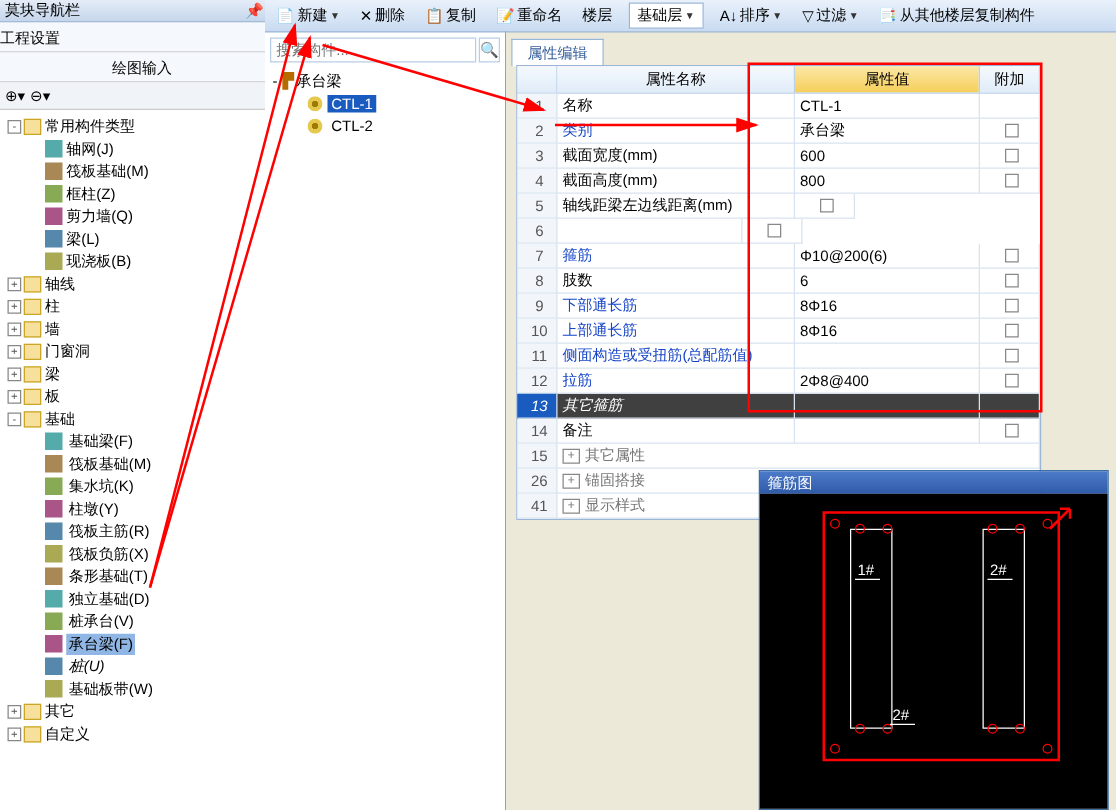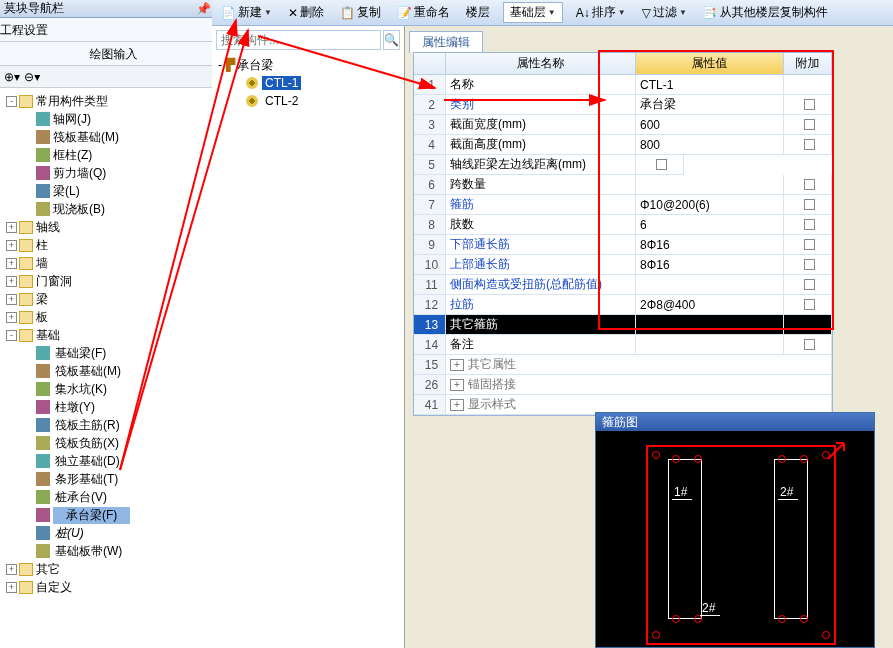--- a/index.html
+++ b/index.html
@@ -47,29 +47,29 @@
 .ph-val { width: 148px; background: linear-gradient(#fbe7a6,#f6cf5a)!important; }
 .ph-ext { width: 48px; }
 .prop-row { display: flex; height: 20px; }
 .prop-row div { border-right: 1px solid #d8e3f0; border-bottom: 1px solid #d8e3f0; display: flex; align-items: center; padding-left: 4px; }
 .pr-num { width: 32px; justify-content: center; background: #f2f6fb; color: #555; padding-left: 0; }
 .pr-name { width: 190px; }
 .pr-val { width: 148px; }
 .pr-ext { width: 48px; justify-content: center; padding-left: 0; }
 .cb { width: 11px; height: 11px; border: 1px solid #888; background: #fff; }
 .link { color: #1645c8; }
-.row-sel { background: #000000; color: #fff; }
+.row-sel { background: #404040; color: #fff; font-style: italic; }
 .row-sel .pr-num { background: #1a5bbf; color: #fff; }
 .exp-cell { width: 14px; height: 12px; border: 1px solid #888; text-align: center; line-height: 9px; font-size: 10px; margin-right: 4px; }
 
 
 .redbox { position: absolute; border: 2px solid #f00; pointer-events: none; }
 
 
-.diag-wrap { position: absolute; right: 18px; bottom: 0; width: 280px; height: 236px; border: 1px solid #3b6ea5; }
+.diag-wrap { position: absolute; right: 6px; bottom: 0; width: 280px; height: 272px; border: 1px solid #3b6ea5; }
 .diag-title { height: 18px; background: linear-gradient(#4d7bc9,#2f5aa8); color: #fff; padding-left: 6px; display: flex; align-items: center; }
 .diag-body { background: #000; height: calc(100% - 18px); position: relative; }
 .rect-out { position: absolute; border: 2px solid #f00; }
 .rect-in { position: absolute; border: 1px solid #fff; }
 .dot { position: absolute; width: 8px; height: 8px; border: 1px solid #f00; border-radius: 50%; }
 .dlbl { position: absolute; color: #fff; font-size: 12px; }
 .dlbl:before { content: ""; position: absolute; width: 20px; height: 1px; background: #fff; top: 14px; left: -2px; }
 
 
 .arrows { position: absolute; left: 0; top: 0; width: 893px; height: 648px; pointer-events: none; z-index: 10; }
@@ -222,34 +222,34 @@
         </div>
         <div class="tree-row indent2">
           <span class="ico" style="background:#58a;"></span>
           <span class="" style="padding:0 2px;">筏板主筋(R)</span>
         </div>
         <div class="tree-row indent2">
           <span class="ico" style="background:#aa5;"></span>
           <span class="" style="padding:0 2px;">筏板负筋(X)</span>
         </div>
         <div class="tree-row indent2">
+          <span class="ico" style="background:#a85;"></span>
+          <span class="" style="padding:0 2px;">条形基础(T)</span>
+        </div>
+        <div class="tree-row indent2">
           <span class="ico" style="background:#5aa;"></span>
           <span class="" style="padding:0 2px;">独立基础(D)</span>
         </div>
         <div class="tree-row indent2">
-          <span class="ico" style="background:#a85;"></span>
-          <span class="" style="padding:0 2px;">条形基础(T)</span>
-        </div>
-        <div class="tree-row indent2">
           <span class="ico" style="background:#8a5;"></span>
           <span class="" style="padding:0 2px;">桩承台(V)</span>
         </div>
         <div class="tree-row indent2">
           <span class="ico" style="background:#a58;"></span>
-          <span class=" sel" style="padding:0 13px;">承台梁(F)</span>
+          <span class=" sel" style="padding:0 2px;">承台梁(F)</span>
         </div>
         <div class="tree-row indent2">
           <span class="ico" style="background:#58a;"></span>
           <span class="" style="padding:0 2px;font-style:italic;">桩(U)</span>
         </div>
         <div class="tree-row indent2">
           <span class="ico" style="background:#aa5;"></span>
           <span class="" style="padding:0 2px;">基础板带(W)</span>
         </div>
       </div>
@@ -339,21 +339,20 @@
         </div>
         <div class="prop-row">
           <div class="pr-num">5</div>
   <div class="pr-name ">轴线距梁左边线距离(mm)</div>
   <div class="pr-ext">
             <span class="cb"></span>
           </div>
         </div>
         <div class="prop-row">
           <div class="pr-num">6</div>
-  <div class="pr-name ">跨数量</div>
   <div class="pr-val"></div>
   <div class="pr-ext">
             <span class="cb"></span>
           </div>
         </div>
         <div class="prop-row">
           <div class="pr-num">7</div>
   <div class="pr-name link">箍筋</div>
   <div class="pr-val">Φ10@200(6)</div>
   <div class="pr-ext">

